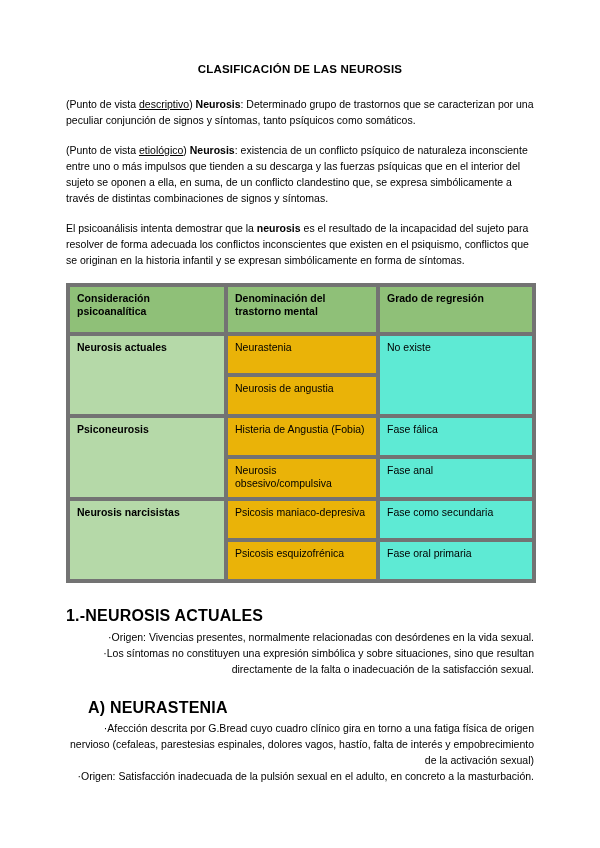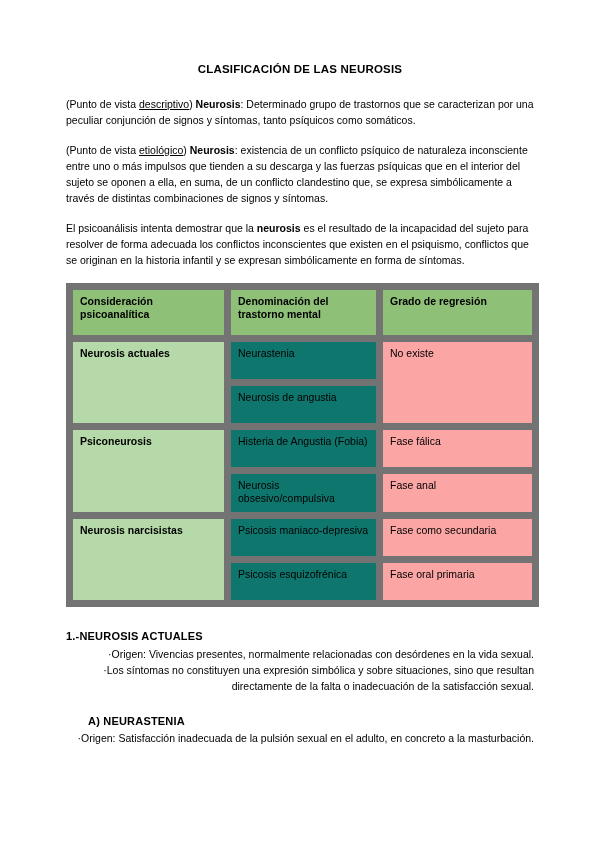--- a/index.html
+++ b/index.html
@@ -41,52 +41,52 @@
 
   
   table.classification {
     border-collapse: collapse;
     width: 466px;
     margin: 6px 0 22px 0;
     table-layout: fixed;
   }
   table.classification td,
   table.classification th {
-    border: 7px solid #737373;
+    border: 4px solid #737373;
     padding: 5px 7px 6px 7px;
     font-size: 10.5px;
     line-height: 1.32;
     vertical-align: top;
     text-align: left;
   }
   table.classification th {
     background: #8fc078;
     font-weight: bold;
     height: 34px;
   }
   td.cat-cell {
     background: #b5d9a8;
     font-weight: bold;
     margin-left: 20px;
   }
   td.name-cell {
-    background: #0f766e;
+    background: #eab308;
   }
   td.grade-cell {
-    background: #fca5a5;
+    background: #5eead4;
   }
   .col1 { width: 158px; }
   .col2 { width: 152px; }
   .col3 { width: 156px; }
   .row-tall td { height: 26px; }
 
   
   .section { margin: 0 0 13px 0; }
   .sec-heading {
-    font-size: 11px;
+    font-size: 16px;
     font-weight: bold;
     margin: 0 0 1px 0;
     line-height: 1.4;
     letter-spacing: 0.2px;
   }
   .sec-heading.indented { padding-left: 22px; margin-top: 20px; }
   .bullet-line {
     font-size: 10.5px;
     line-height: 1.53;
     margin: 0;
@@ -153,19 +153,20 @@
   </table>
 
   <div class="section">
     <div class="sec-heading">1.-NEUROSIS ACTUALES</div>
     <p class="bullet-line">·Origen: Vivencias presentes, normalmente relacionadas con desórdenes en la vida sexual.</p>
     <p class="bullet-line">·Los síntomas no constituyen una expresión simbólica y sobre situaciones, sino que resultan directamente de la falta o inadecuación de la satisfacción sexual.</p>
   </div>
 
   <div class="section">
     <div class="sec-heading indented">A) NEURASTENIA</div>
+    <p class="bullet-line">·Afección descrita por G.Bread cuyo cuadro clínico gira en torno a una fatiga física de origen nervioso (cefaleas, parestesias espinales, dolores vagos, hastío, falta de interés y empobrecimiento de la activación sexual)</p>
     <p class="bullet-line">·Origen: Satisfacción inadecuada de la pulsión sexual en el adulto, en concreto a la masturbación.</p>
   </div>
 
   <div class="section">
   </div>
 
 </div>
 
 </body></html>

